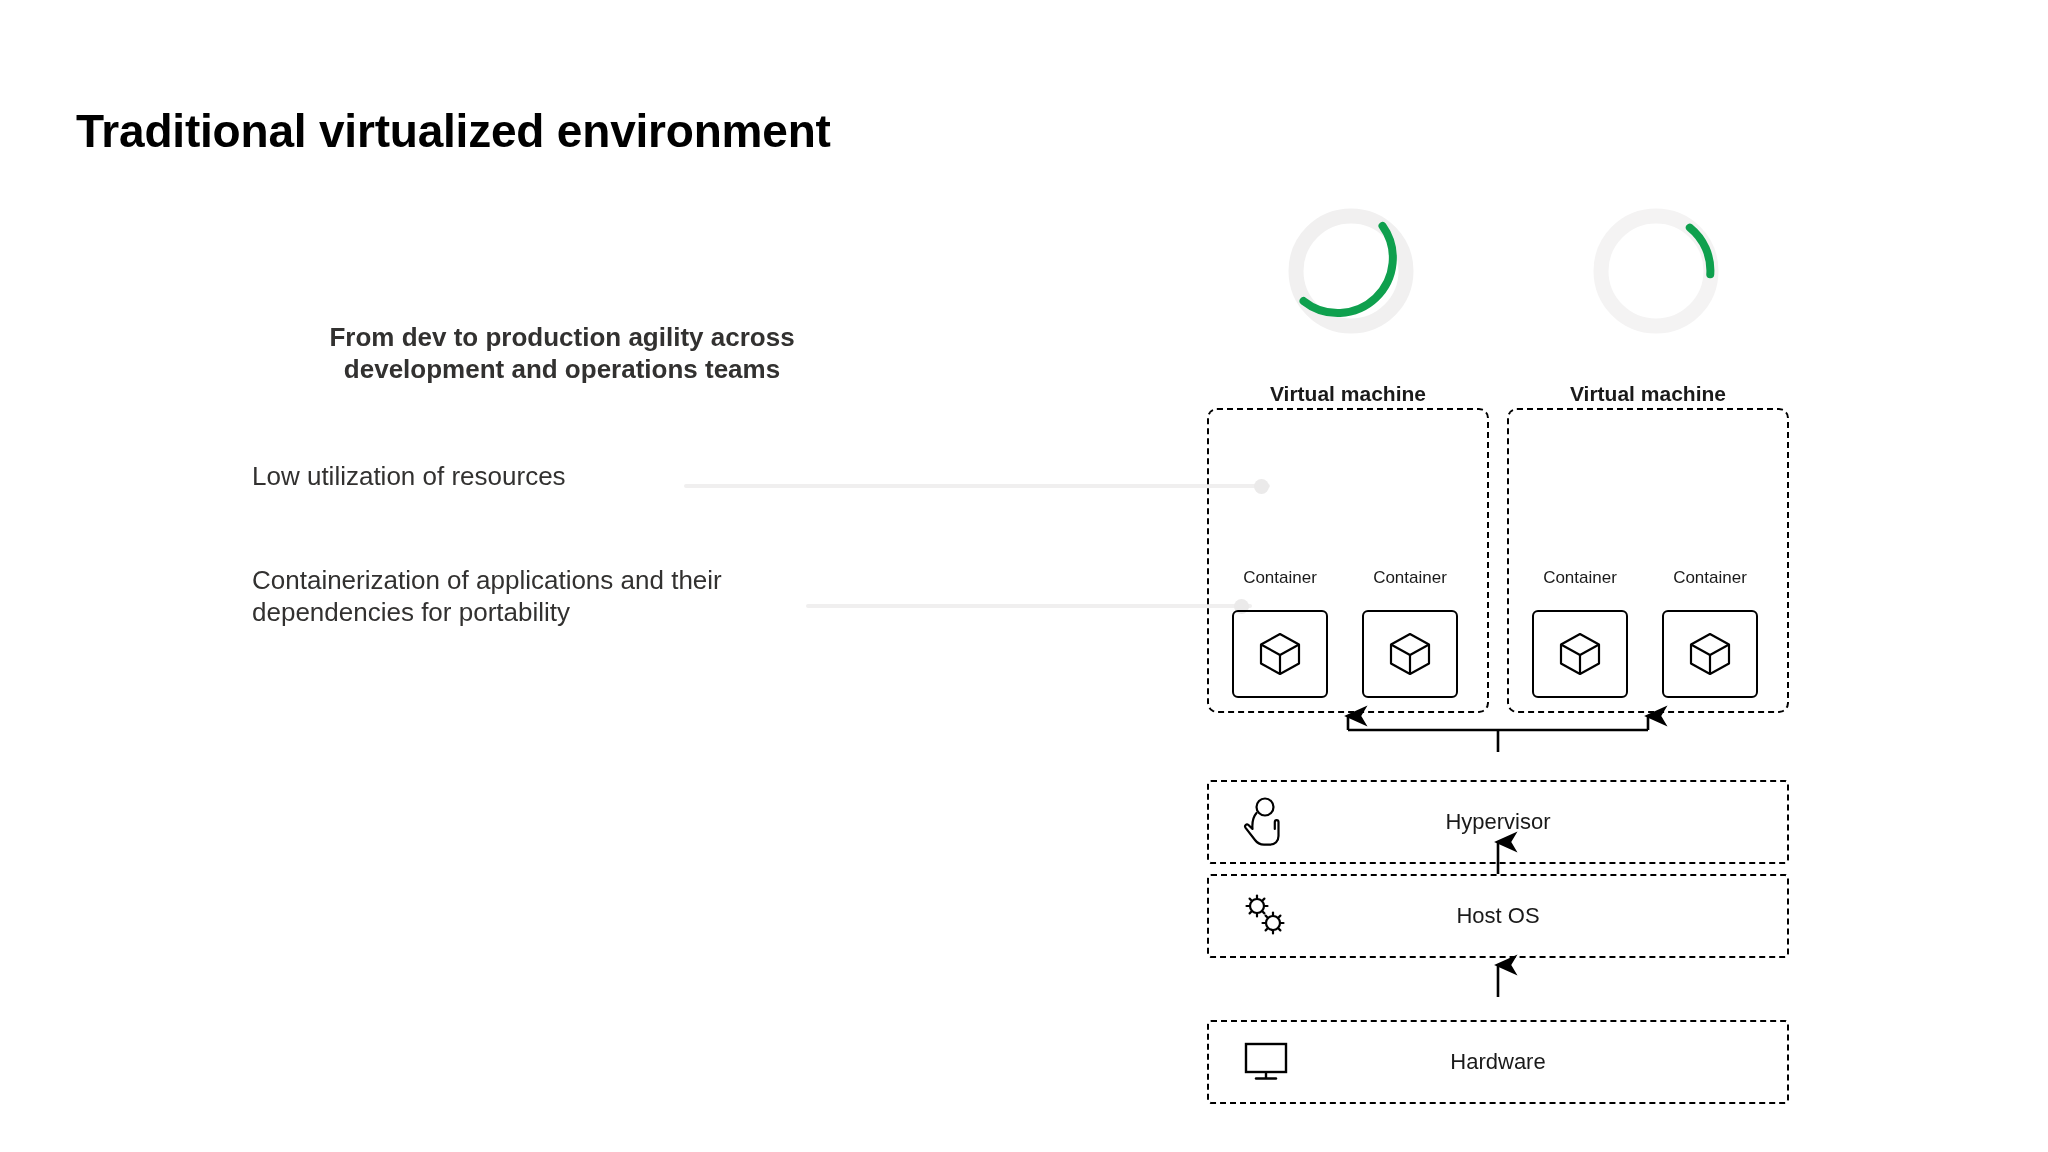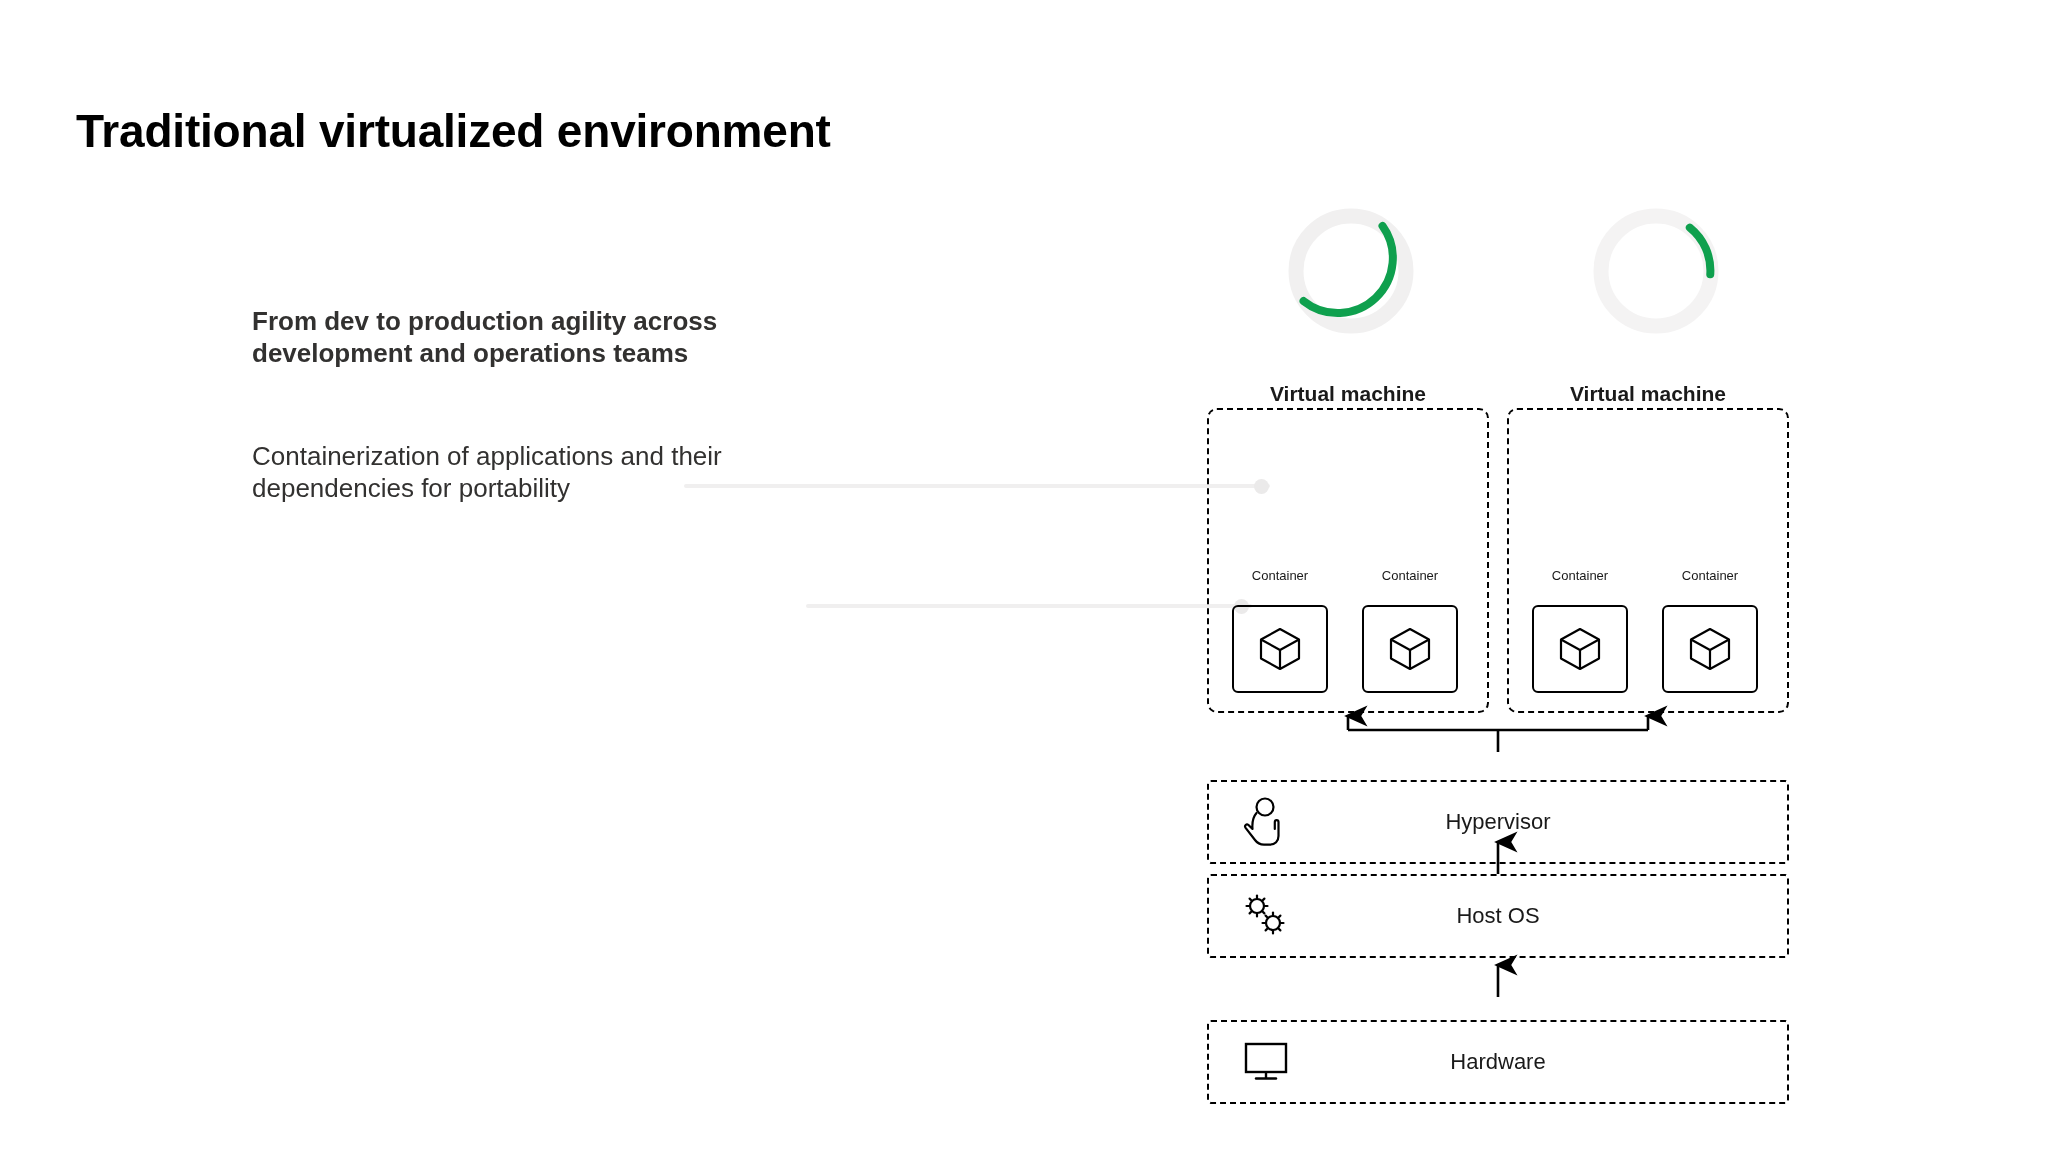--- a/index.html
+++ b/index.html
@@ -33,21 +33,22 @@
     position: absolute;
     left: 252px;
     top: 306px;
     width: 620px;
   }
   .lede {
     font-size: 26px;
     font-weight: 700;
     line-height: 1.22;
     color: #323130;
-    margin: 0;
+    margin: 16px;
+    text-align: center;
   }
   .bullet {
     font-size: 26px;
     font-weight: 400;
     line-height: 1.22;
     color: #323130;
     margin: 0;
   }
   #bullet-1 { margin-top: 76px; }
   #bullet-2 { margin-top: 72px; }
@@ -112,21 +113,21 @@
   }
   #vm-box-1 { left: 1207px; top: 408px; }
   #vm-box-2 { left: 1507px; top: 408px; }
 
   
   .container-tile {
     position: absolute;
     width: 96px;
   }
   .container-label {
-    font-size: 13px;
+    font-size: 17px;
     font-weight: 400;
     color: #1a1a1a;
     text-align: center;
     white-space: nowrap;
     margin-bottom: 22px;
   }
   .container-box {
     width: 96px;
     height: 88px;
     border: 2.5px solid #000000;
@@ -186,20 +187,21 @@
     pointer-events: none;
   }
 </style>
 </head>
 <body>
 
 <div id="page-title">Traditional virtualized environment</div>
 
 <div id="left-col">
   <p class="lede">From dev to production agility across development and operations teams</p>
+  <p class="bullet" id="bullet-1">Low utilization of resources</p>
   <p class="bullet" id="bullet-2">Containerization of applications and their dependencies for portability</p>
 </div>
 
 <div class="leader" id="leader-line-1"></div>
 <div class="leader-dot" id="leader-dot-1"></div>
 <div class="leader" id="leader-line-2"></div>
 <div class="leader-dot" id="leader-dot-2"></div>
 
 <div id="diagram">
 

